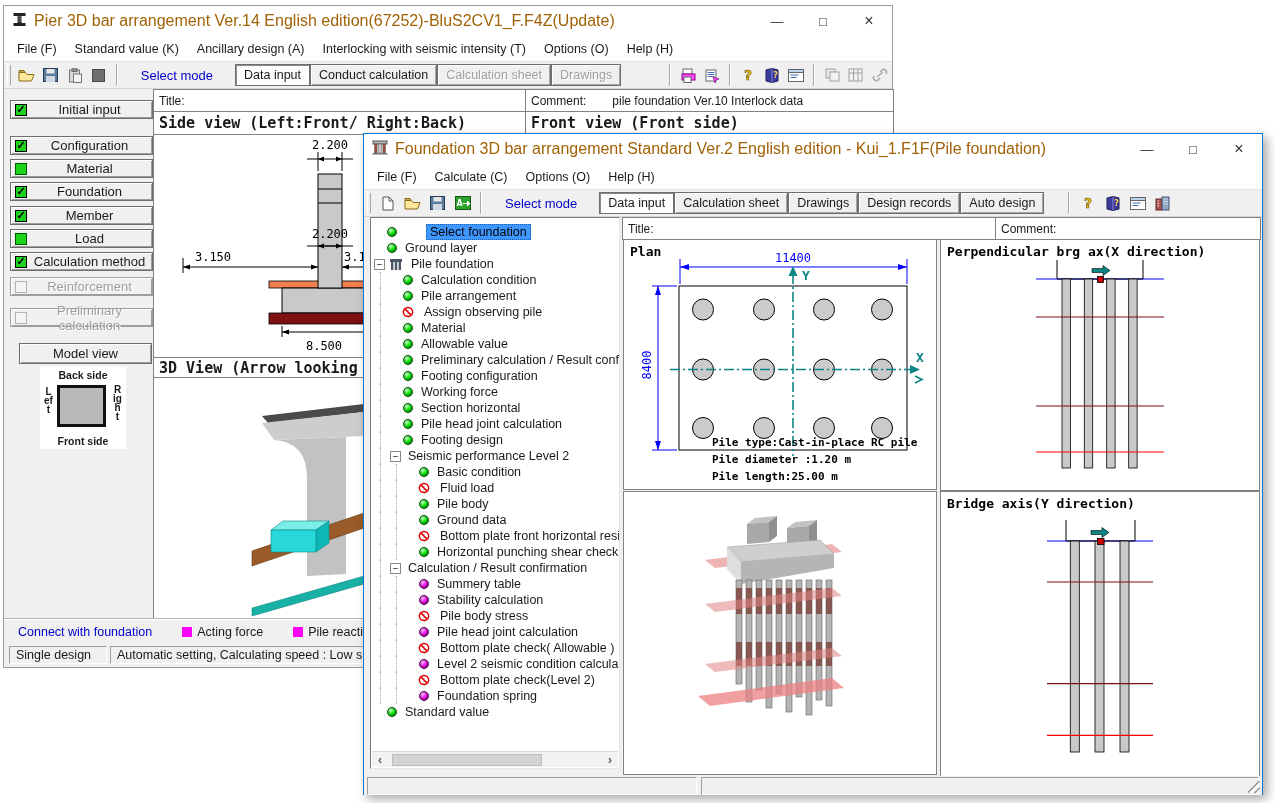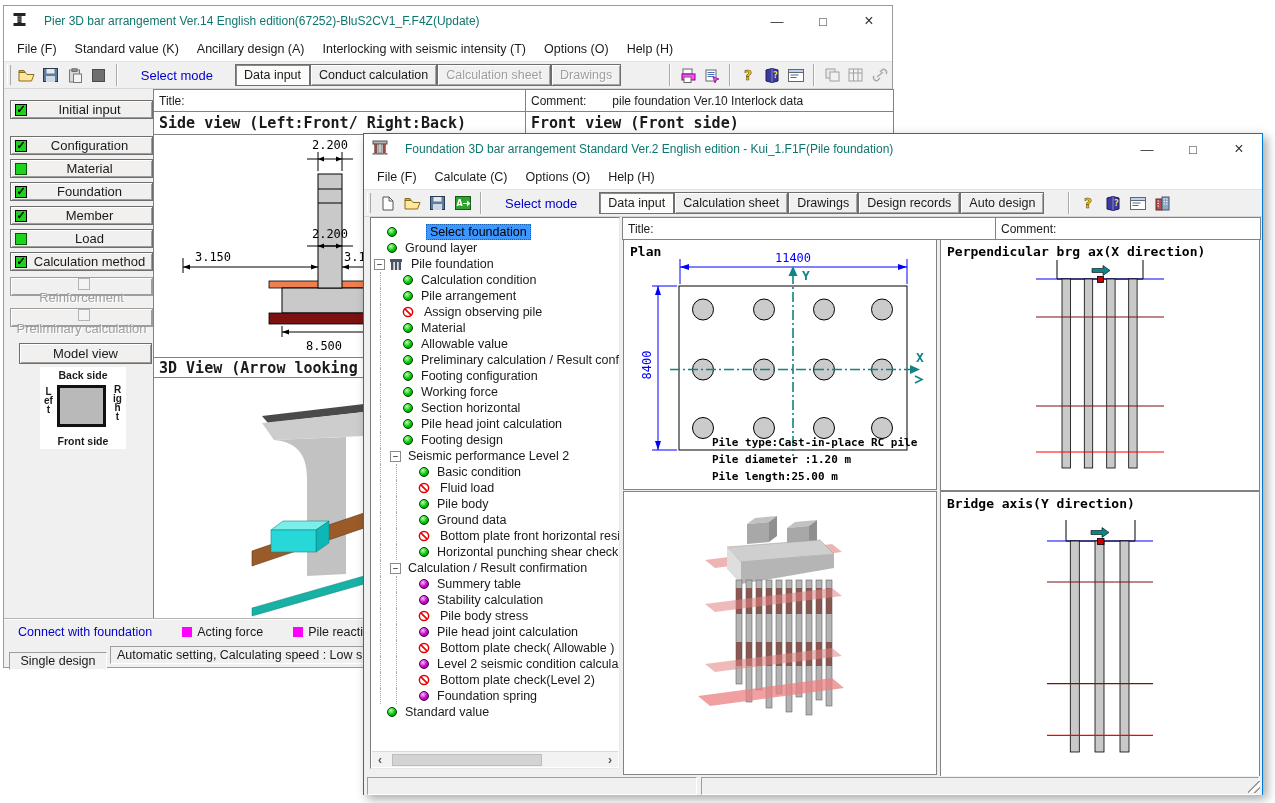--- a/index.html
+++ b/index.html
@@ -7,21 +7,21 @@
     font-family:"Liberation Sans", sans-serif; font-size:12px; color:#1a1a1a; }
   .abs { position:absolute; }
 
   
   .win { position:absolute; background:#f0f0f0; }
   #bg-win { left:3px; top:5px; width:890px; height:663px; border:1px solid #9b9b9b; }
   #fg-win { left:363px; top:133px; width:900px; height:662px; border:1px solid #0078d7;
             box-shadow:4px 4px 10px rgba(0,0,0,.35); z-index:10; }
 
   .titlebar { height:30px; background:#fff; display:flex; align-items:center; padding-left:8px; }
-  .titlebar .ttext { margin-left:17px; font-size:12px; color:#0f766e; white-space:nowrap; }
+  .titlebar .ttext { margin-left:7px; font-size:16px; color:#a16207; white-space:nowrap; }
   .win-controls { margin-left:auto; display:flex; height:30px; }
   .win-ctl { width:46px; height:30px; display:flex; align-items:center; justify-content:center;
              font-size:13px; color:#333; }
   .menubar { height:25px; background:#fff; display:flex; align-items:center; font-size:12.5px; color:#1a1a1a; }
   .menu-item { padding:0 9px; white-space:nowrap; }
 
   .toolbar { height:28px; background:#f0f0f0; display:flex; align-items:center;
              border-top:1px solid #e2e2e2; border-bottom:1px solid #d6d6d6; }
   .tbgrip { width:4px; height:20px; margin:0 4px 0 3px; border-left:1px solid #fff; border-right:1px solid #a8a8a8; }
   .tbsep  { width:2px; height:22px; margin:0 5px; border-left:1px solid #a8a8a8; border-right:1px solid #fff; }
@@ -32,21 +32,21 @@
      padding:0 8px; white-space:nowrap; }
   .mode-btn.active { background:#fcfcfa; box-shadow:inset 1px 1px 0 #8a8a8a, inset -1px -1px 0 #fff; }
   .mode-btn.disabled { color:#9e9e9e; text-shadow:1px 1px 0 #fff; }
 
   
   #bg-sidebar { left:3px; top:94px; width:149px; }
   .side-btn { height:19px; margin:0 3px; display:flex; align-items:center; font-size:13px;
      background:#f1f0ee; border:1px solid #6e6e6e;
      box-shadow:inset 1px 1px 0 #fff, inset -1px -1px 0 #9d9d9d; }
   .side-btn .lbl { flex:1; text-align:center; }
-  .side-btn.disabled { color:#9e9e9e; text-shadow:1px 1px 0 #fff; border-color:#9e9e9e;flex-direction:column; }
+  .side-btn.disabled { color:#9e9e9e; text-shadow:1px 1px 0 #fff; border-color:#9e9e9e; }
   .chk { width:12px; height:12px; margin-left:4px; flex:none; display:flex; align-items:center;
          justify-content:center; font-size:11px; line-height:11px; color:#000; }
   .chk.checked { background:#1ed31e; border:1px solid #000; font-weight:bold; }
   .chk.filled  { background:#1ed31e; border:1px solid #005a00; }
   .chk.disabled{ background:#f4f4f4; border:1px solid #b3b3b3; }
 
   #model-view-btn { left:12px; top:337px; width:133px; height:21px; }
   #orient-box { left:36px; top:361px; width:86px; height:82px; background:#fff; }
   .orient-top, .orient-bottom { position:absolute; width:100%; text-align:center; font-weight:bold; font-size:10.5px; }
   .orient-rect { position:absolute; left:17px; top:18px; width:49px; height:42px; background:#b9b9b9; border:3px solid #111; }
@@ -359,21 +359,21 @@
           <span class="swatch"></span>
           <span>Pile reaction</span>
         </span>
         <span class="legend-item">
           <span class="swatch"></span>
           <span></span>
         </span>
       </span>
   </div>
   <div class="statusbar" style="left:0; top:637px; width:888px; height:24px;">
-    <div class="status-cell" style="left:5px; top:9px; width:98px; justify-content:center;">
+    <div class="status-cell" style="left:5px; top:3px; width:98px; ">
       <span>Single design</span>
     </div>
     <div class="status-cell" style="left:106px; top:3px; width:779px;">
       <span style="white-space:nowrap;">Automatic setting, Calculating speed : Low spee</span>
     </div>
   </div>
 </div>
 
 <div class="win" id="fg-win">
   <div class="titlebar">

